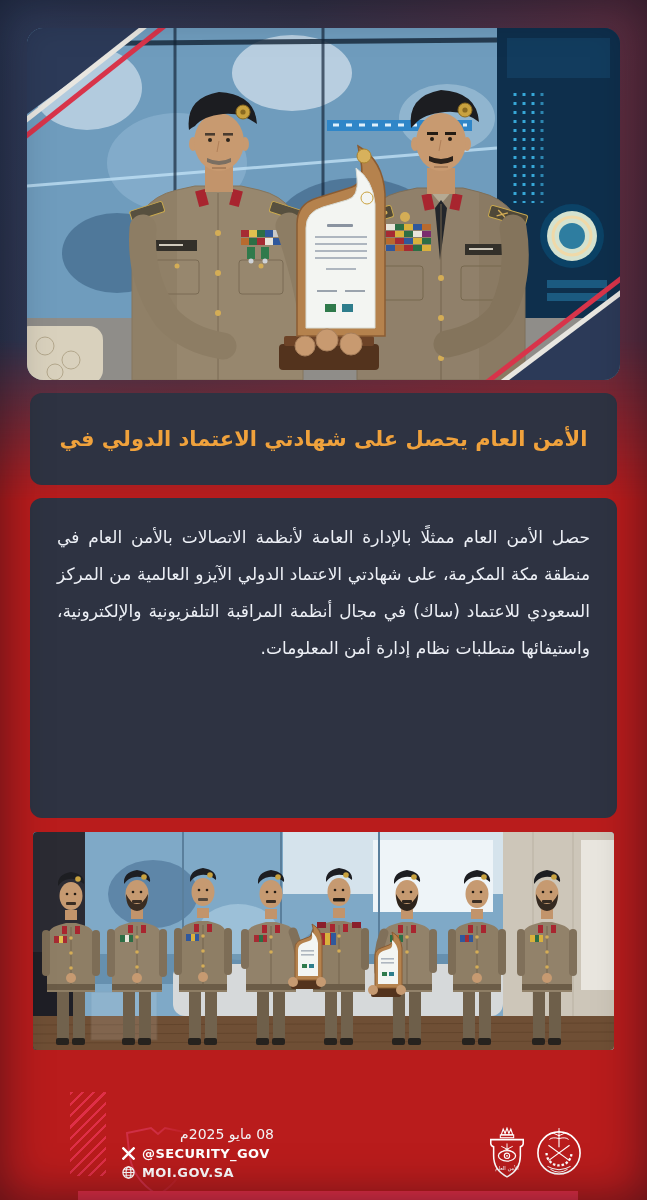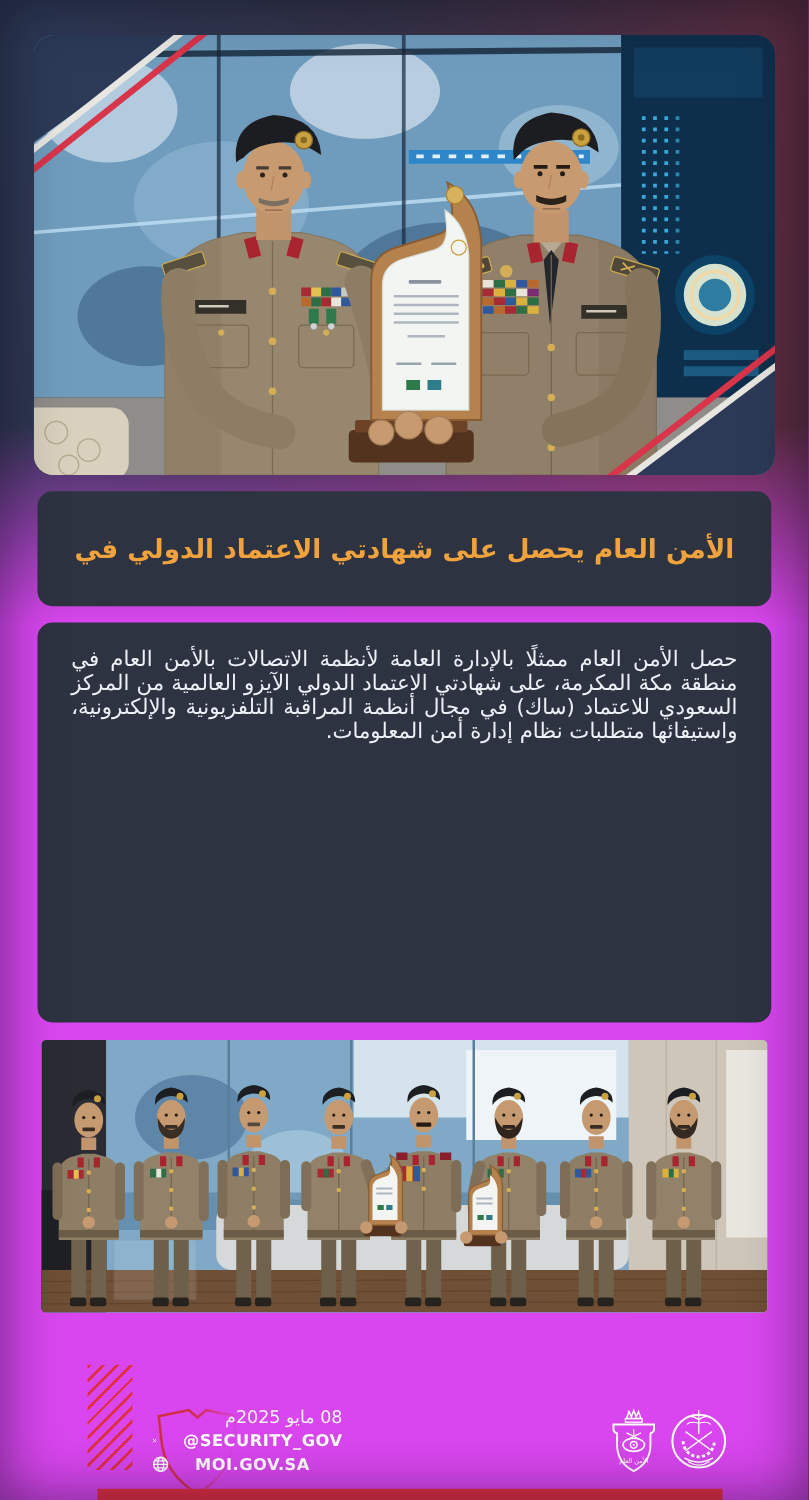--- a/index.html
+++ b/index.html
@@ -1,18 +1,18 @@
 <!DOCTYPE html>
 <html lang="ar"><head>
 <meta charset="utf-8">
 <style>
   html,body{margin:0;padding:0;background:#10131d;}
   .canvas{
     position:relative;width:647px;height:1200px;overflow:hidden;
-    background:#d946ef;font-family:"DejaVu Sans",sans-serif;
+    background:#b91c1c;font-family:"DejaVu Sans",sans-serif;
     -webkit-font-smoothing:antialiased;
   }
   .bg-top{
     position:absolute;left:0;top:0;width:647px;height:500px;
     background:linear-gradient(108deg,#2d3a58 0%,#343349 38%,#4a2f44 62%,#5c2c3e 82%,#552c40 100%);
     -webkit-mask-image:linear-gradient(to bottom,#000 68%,transparent 100%);
     mask-image:linear-gradient(to bottom,#000 68%,transparent 100%);
   }
   .vignette{position:absolute;inset:0;box-shadow:inset 0 0 48px rgba(8,10,20,.55);pointer-events:none;z-index:60;}
   .photo-top{
@@ -26,41 +26,41 @@
   .panel{
     position:absolute;left:30px;width:587px;background:#2e3342;border-radius:12px;
     direction:rtl;box-sizing:border-box;z-index:5;
   }
   .panel-headline{top:393px;height:92px;display:flex;flex-direction:column;justify-content:center;}
   .panel-headline .hl{
     color:#f0a23c;font-weight:700;font-size:21px;line-height:37px;text-align:center;
   }
   .panel-body{top:498px;height:320px;padding:21px 27px;overflow:hidden;}
   .panel-body p{
-    margin:0 0 13px 0;color:#edf0f6;font-size:17px;line-height:19px;
+    margin:0 0 13px 0;color:#edf0f6;font-size:17px;line-height:37px;
     text-align:justify;
   }
   .footer-stripes{
     position:absolute;left:70px;top:1092px;width:36px;height:84px;z-index:6;
     background:repeating-linear-gradient(135deg,#df2f47 0 2.2px,transparent 2.2px 8px);
   }
   .crest-bg{
     position:absolute;left:112px;top:1124px;width:92px;height:74px;z-index:6;
     -webkit-mask-image:linear-gradient(100deg,#000 42%,transparent 78%);
     mask-image:linear-gradient(100deg,#000 42%,transparent 78%);
   }
   .contact{
     position:absolute;left:122px;top:1126px;width:152px;z-index:7;color:#fff;
   }
   .contact .date{
     direction:rtl;text-align:right;font-size:14px;color:#f2f3f5;
     padding-left:4px;margin-bottom:4px;letter-spacing:.2px;
   }
   .contact .row{
-    display:flex;align-items:flex-start;gap:21px;font-weight:700;font-size:13px;
+    display:flex;align-items:center;gap:7px;font-weight:700;font-size:13px;
     letter-spacing:.4px;margin-bottom:4px;white-space:nowrap;
   }
   .logo{position:absolute;z-index:7;}
   .logo-ps{left:486px;top:1127px;}
   .logo-moi{left:536px;top:1124px;}
   .redbar{
     position:absolute;left:78px;top:1191px;width:500px;height:9px;
     background:#e62e45;z-index:8;
   }
 </style>

